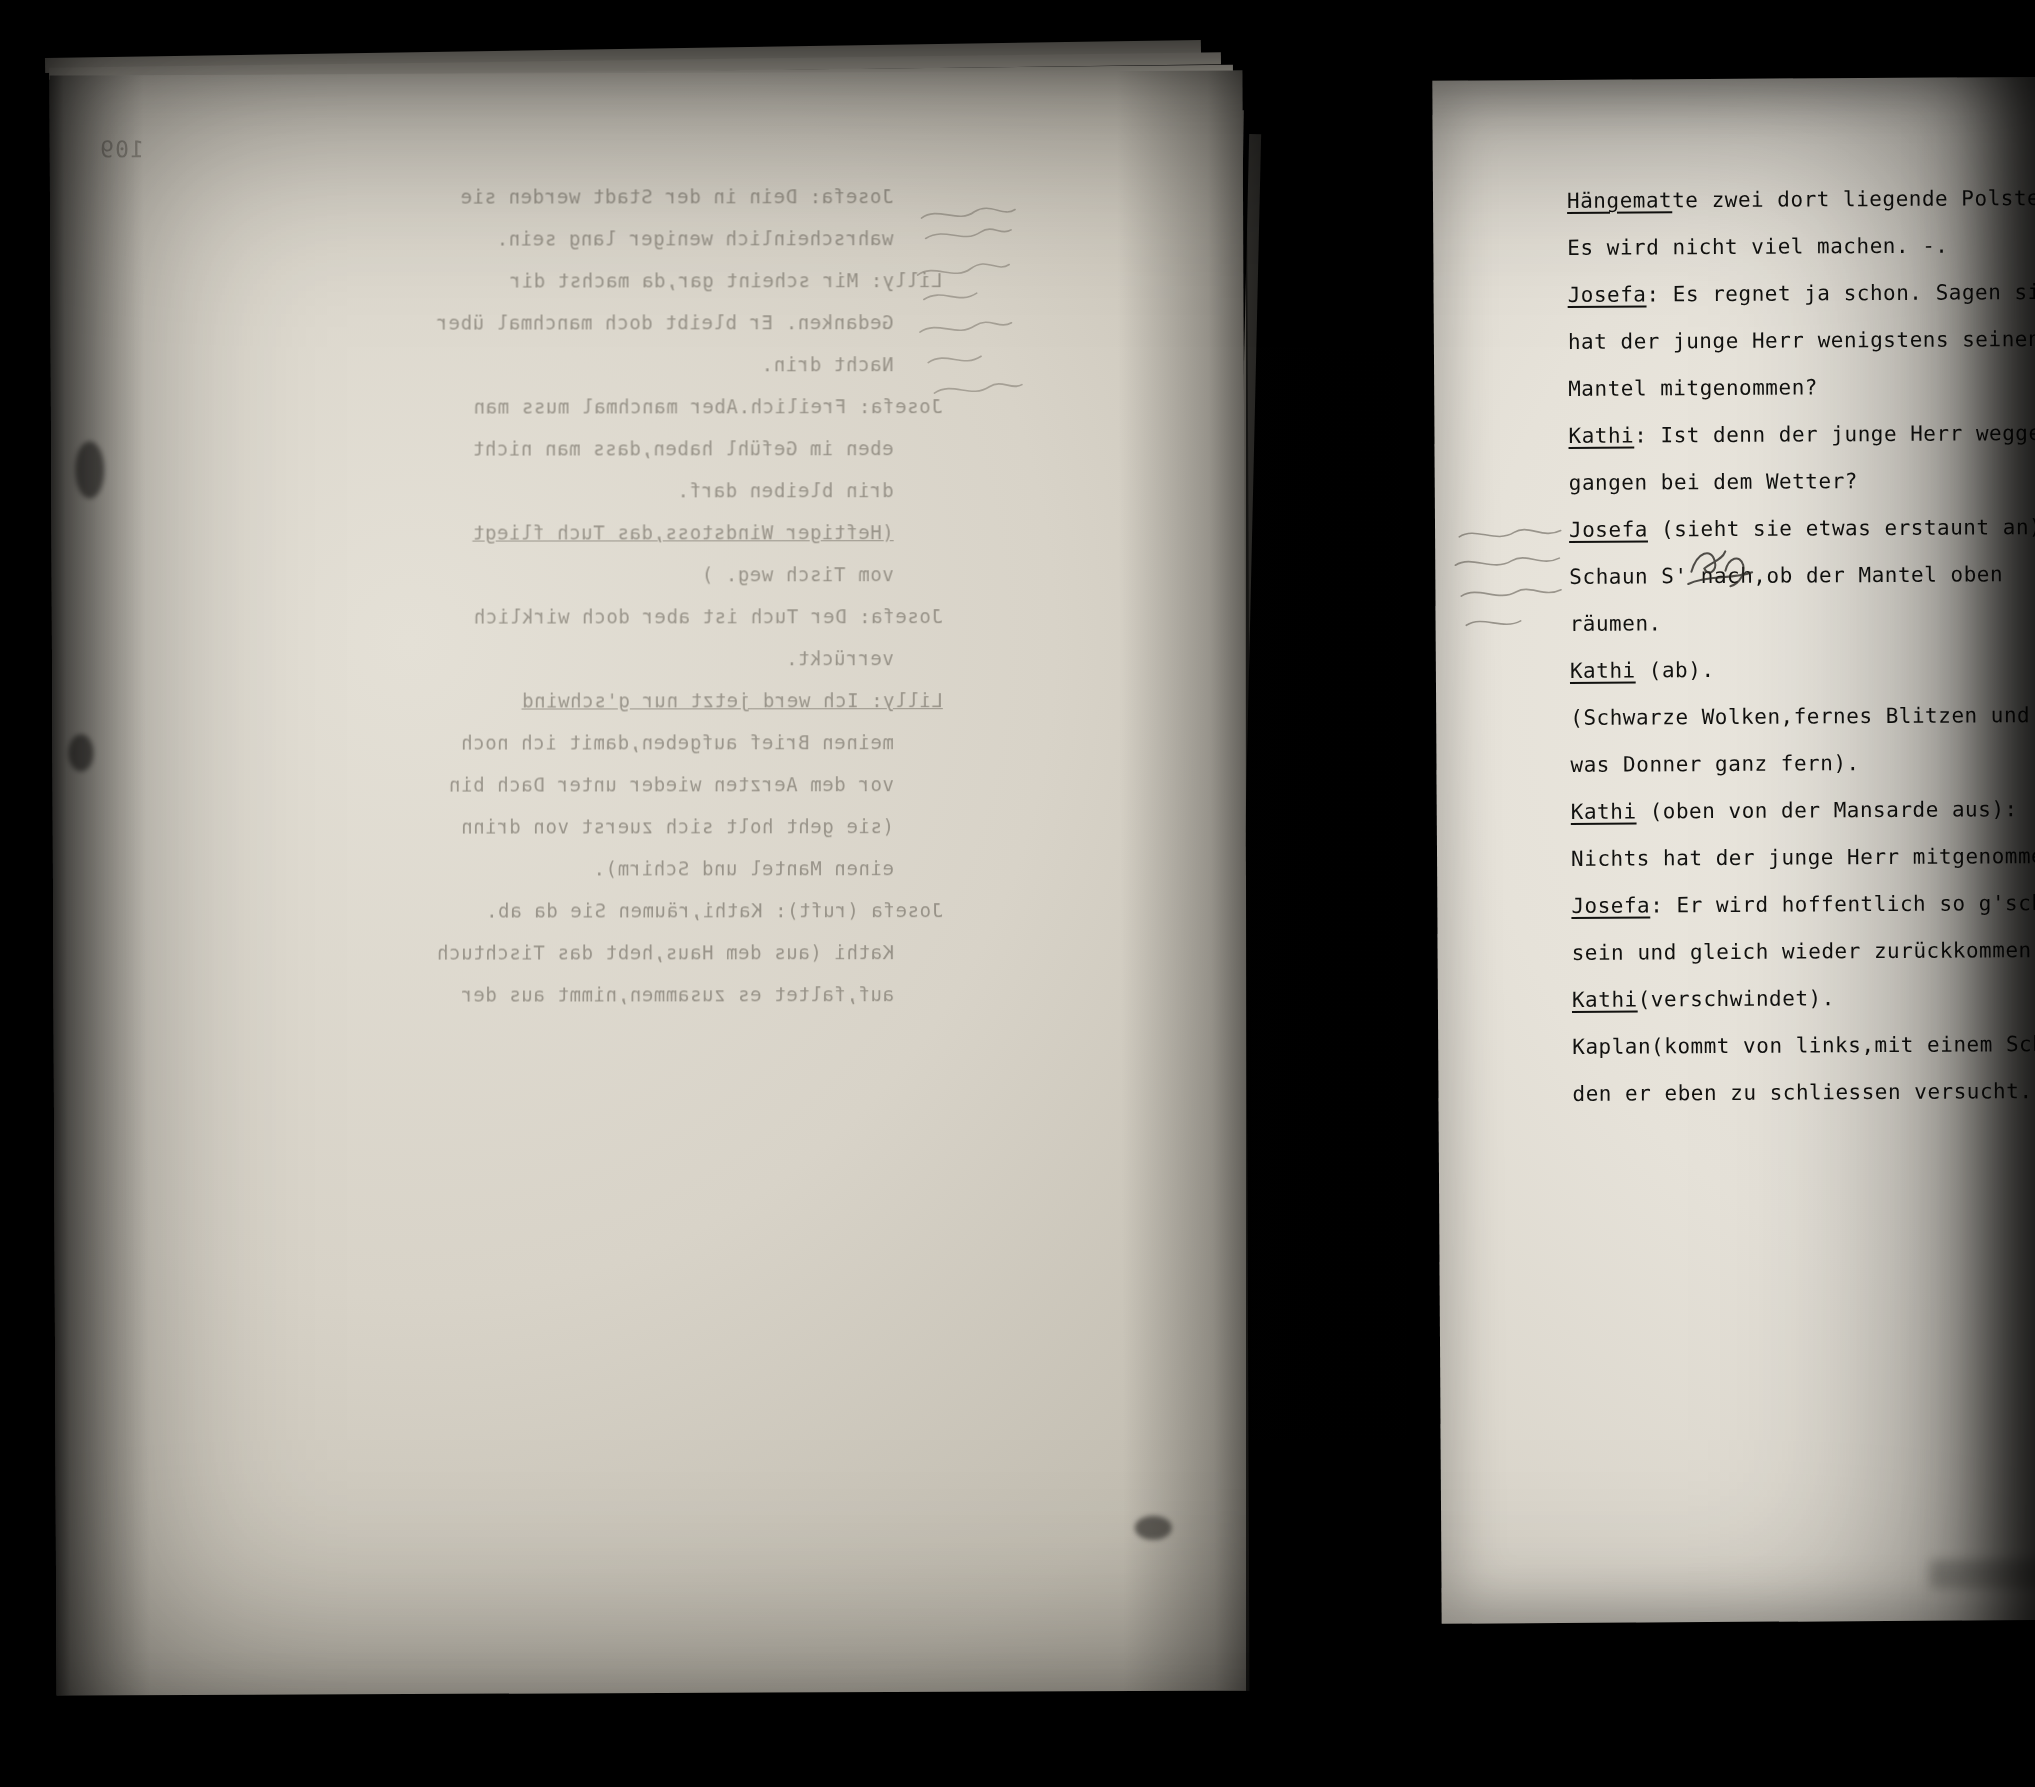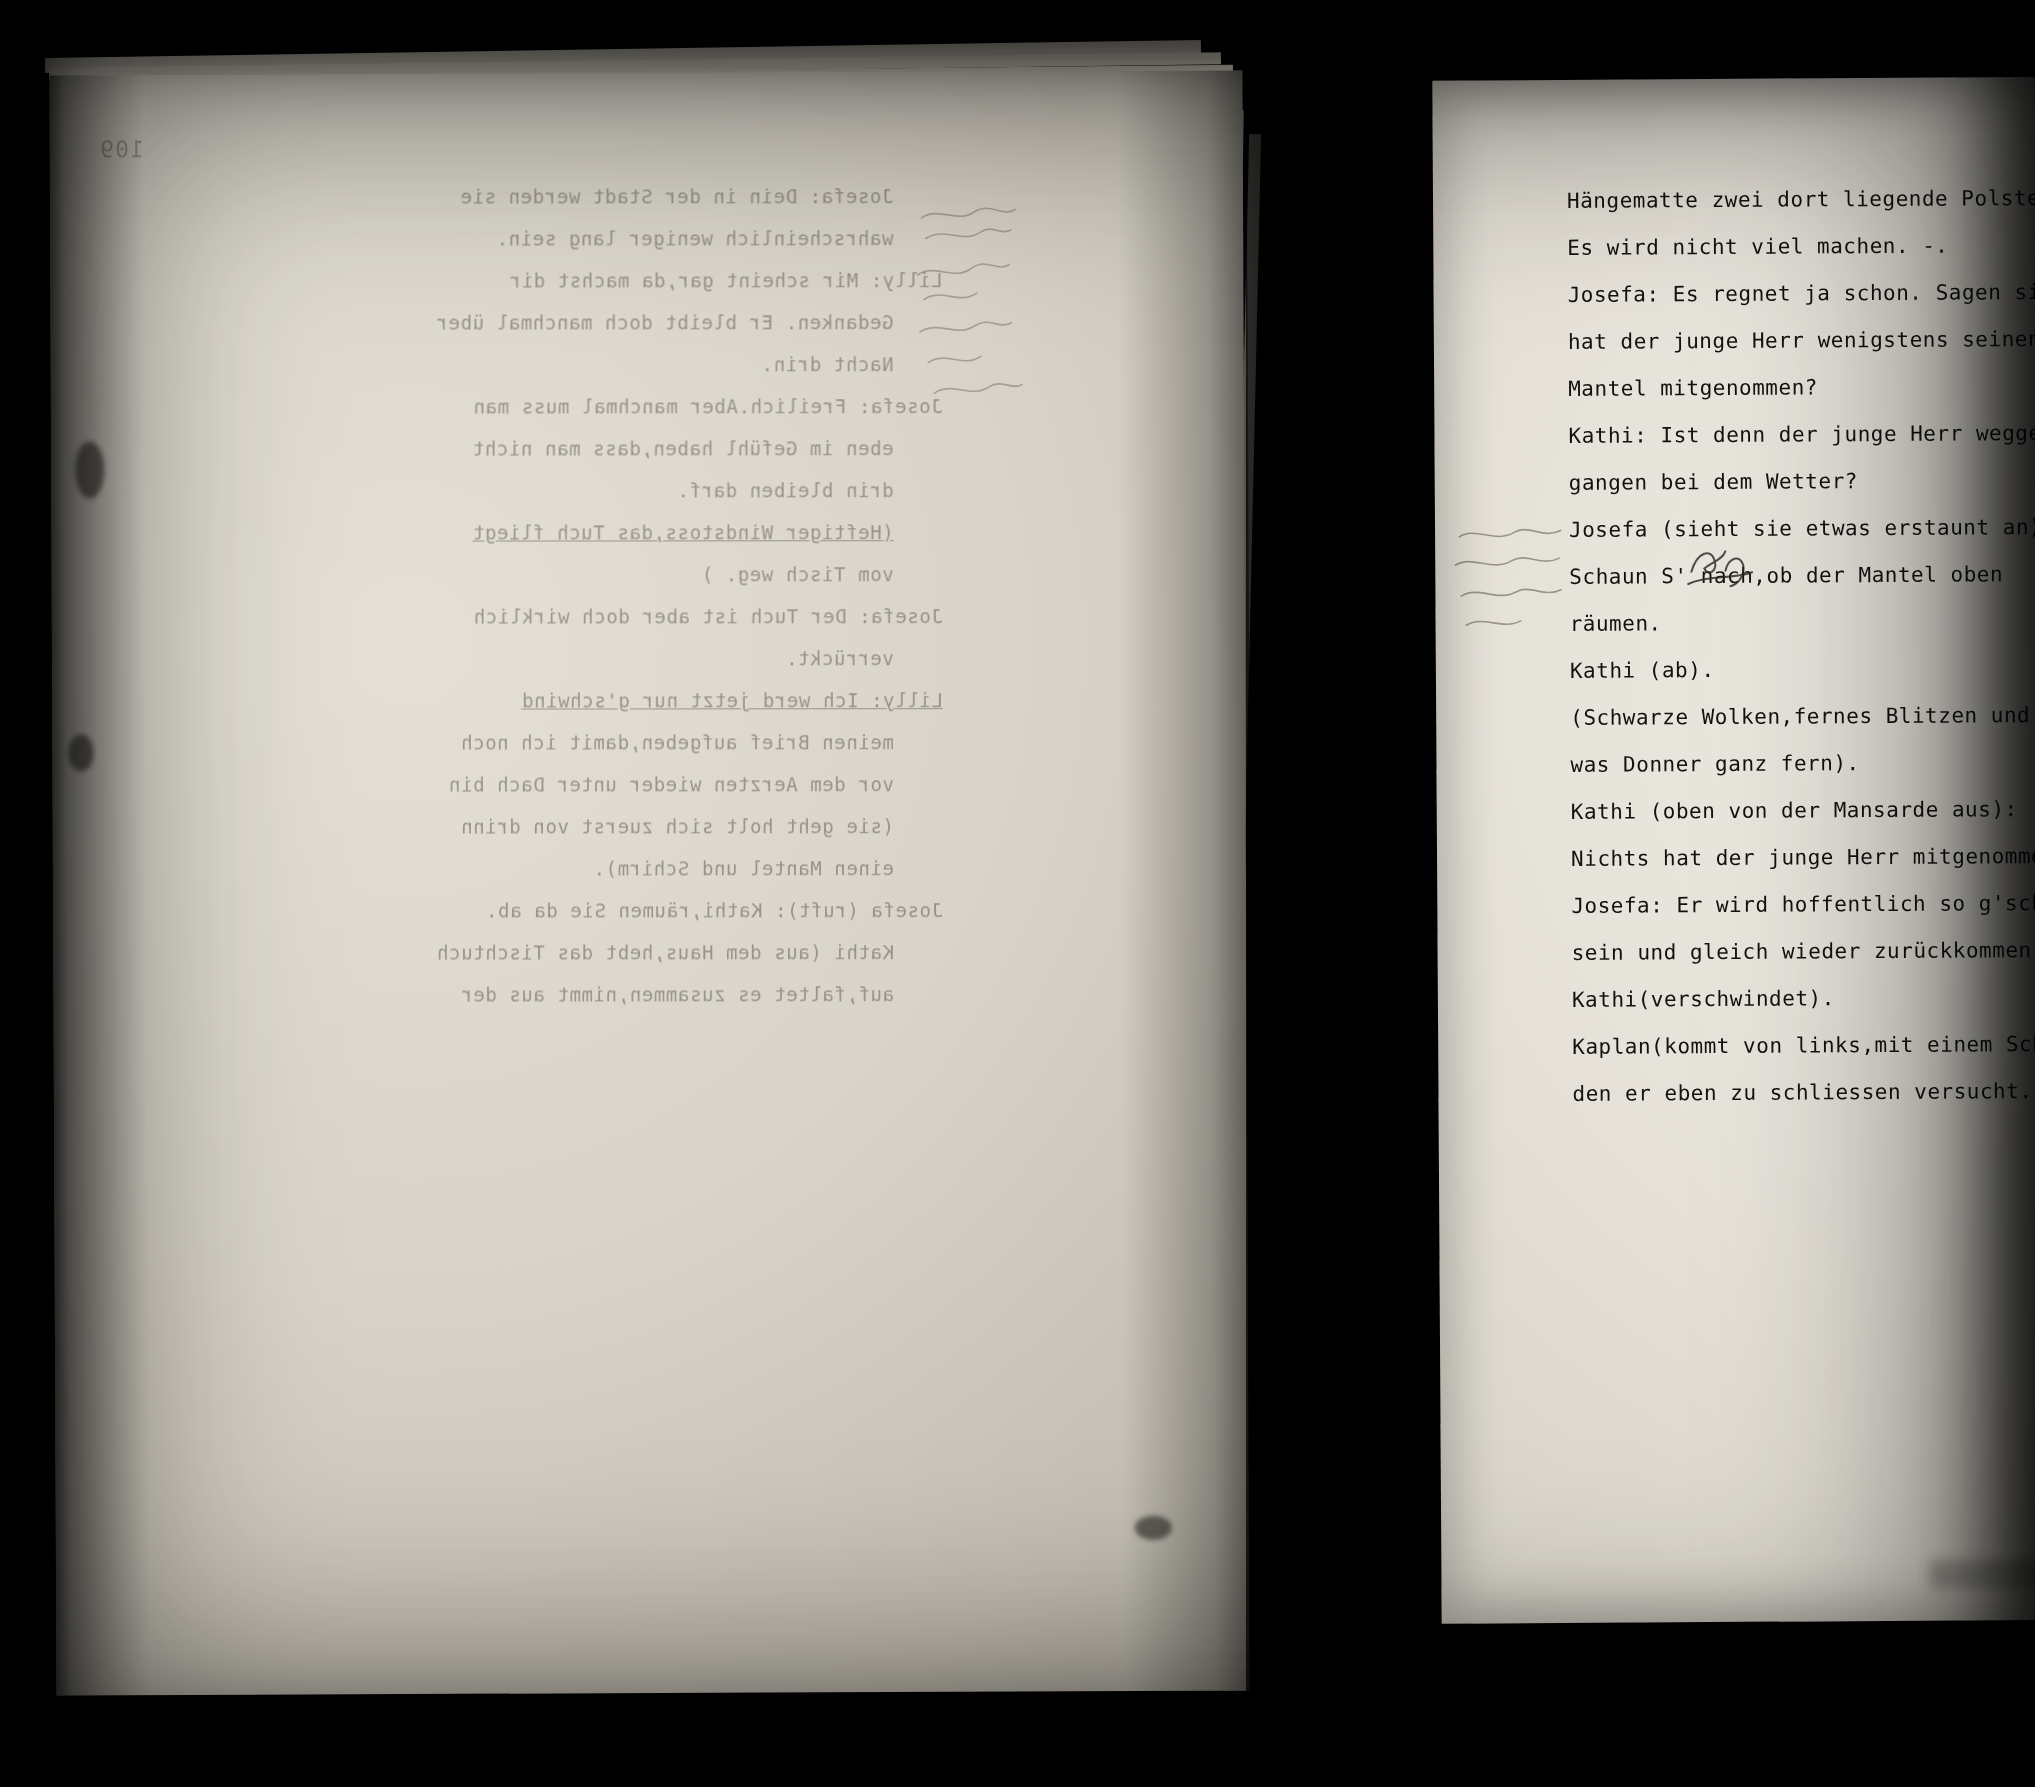--- a/index.html
+++ b/index.html
@@ -152,22 +152,22 @@
     left: 134px;
     top: 98px;
     width: 1010px;
     color: #121210;
     font-size: 21px;
     line-height: 47px;
     letter-spacing: 0.5px;
     font-family: "DejaVu Sans Mono", monospace;
   }
   #recto-text .ln { display: block; white-space: pre-wrap; }
-  .u { text-decoration-thickness: 1.6px; text-underline-offset: 3.7px; }
-  .spk { text-decoration-thickness: 1.6px; text-underline-offset: 3.7px; }
+  .u { text-decoration: underline; text-decoration-thickness: 1.6px; text-underline-offset: 3.7px; }
+  .spk { text-decoration: underline; text-decoration-thickness: 1.6px; text-underline-offset: 3.7px; }
 
   
   #recto-ghost {
     position: absolute;
     left: 228px;
     top: 228px;
     width: 896px;
     transform: scaleX(-1);
     color: #8d8880;
     opacity: 0.30;

